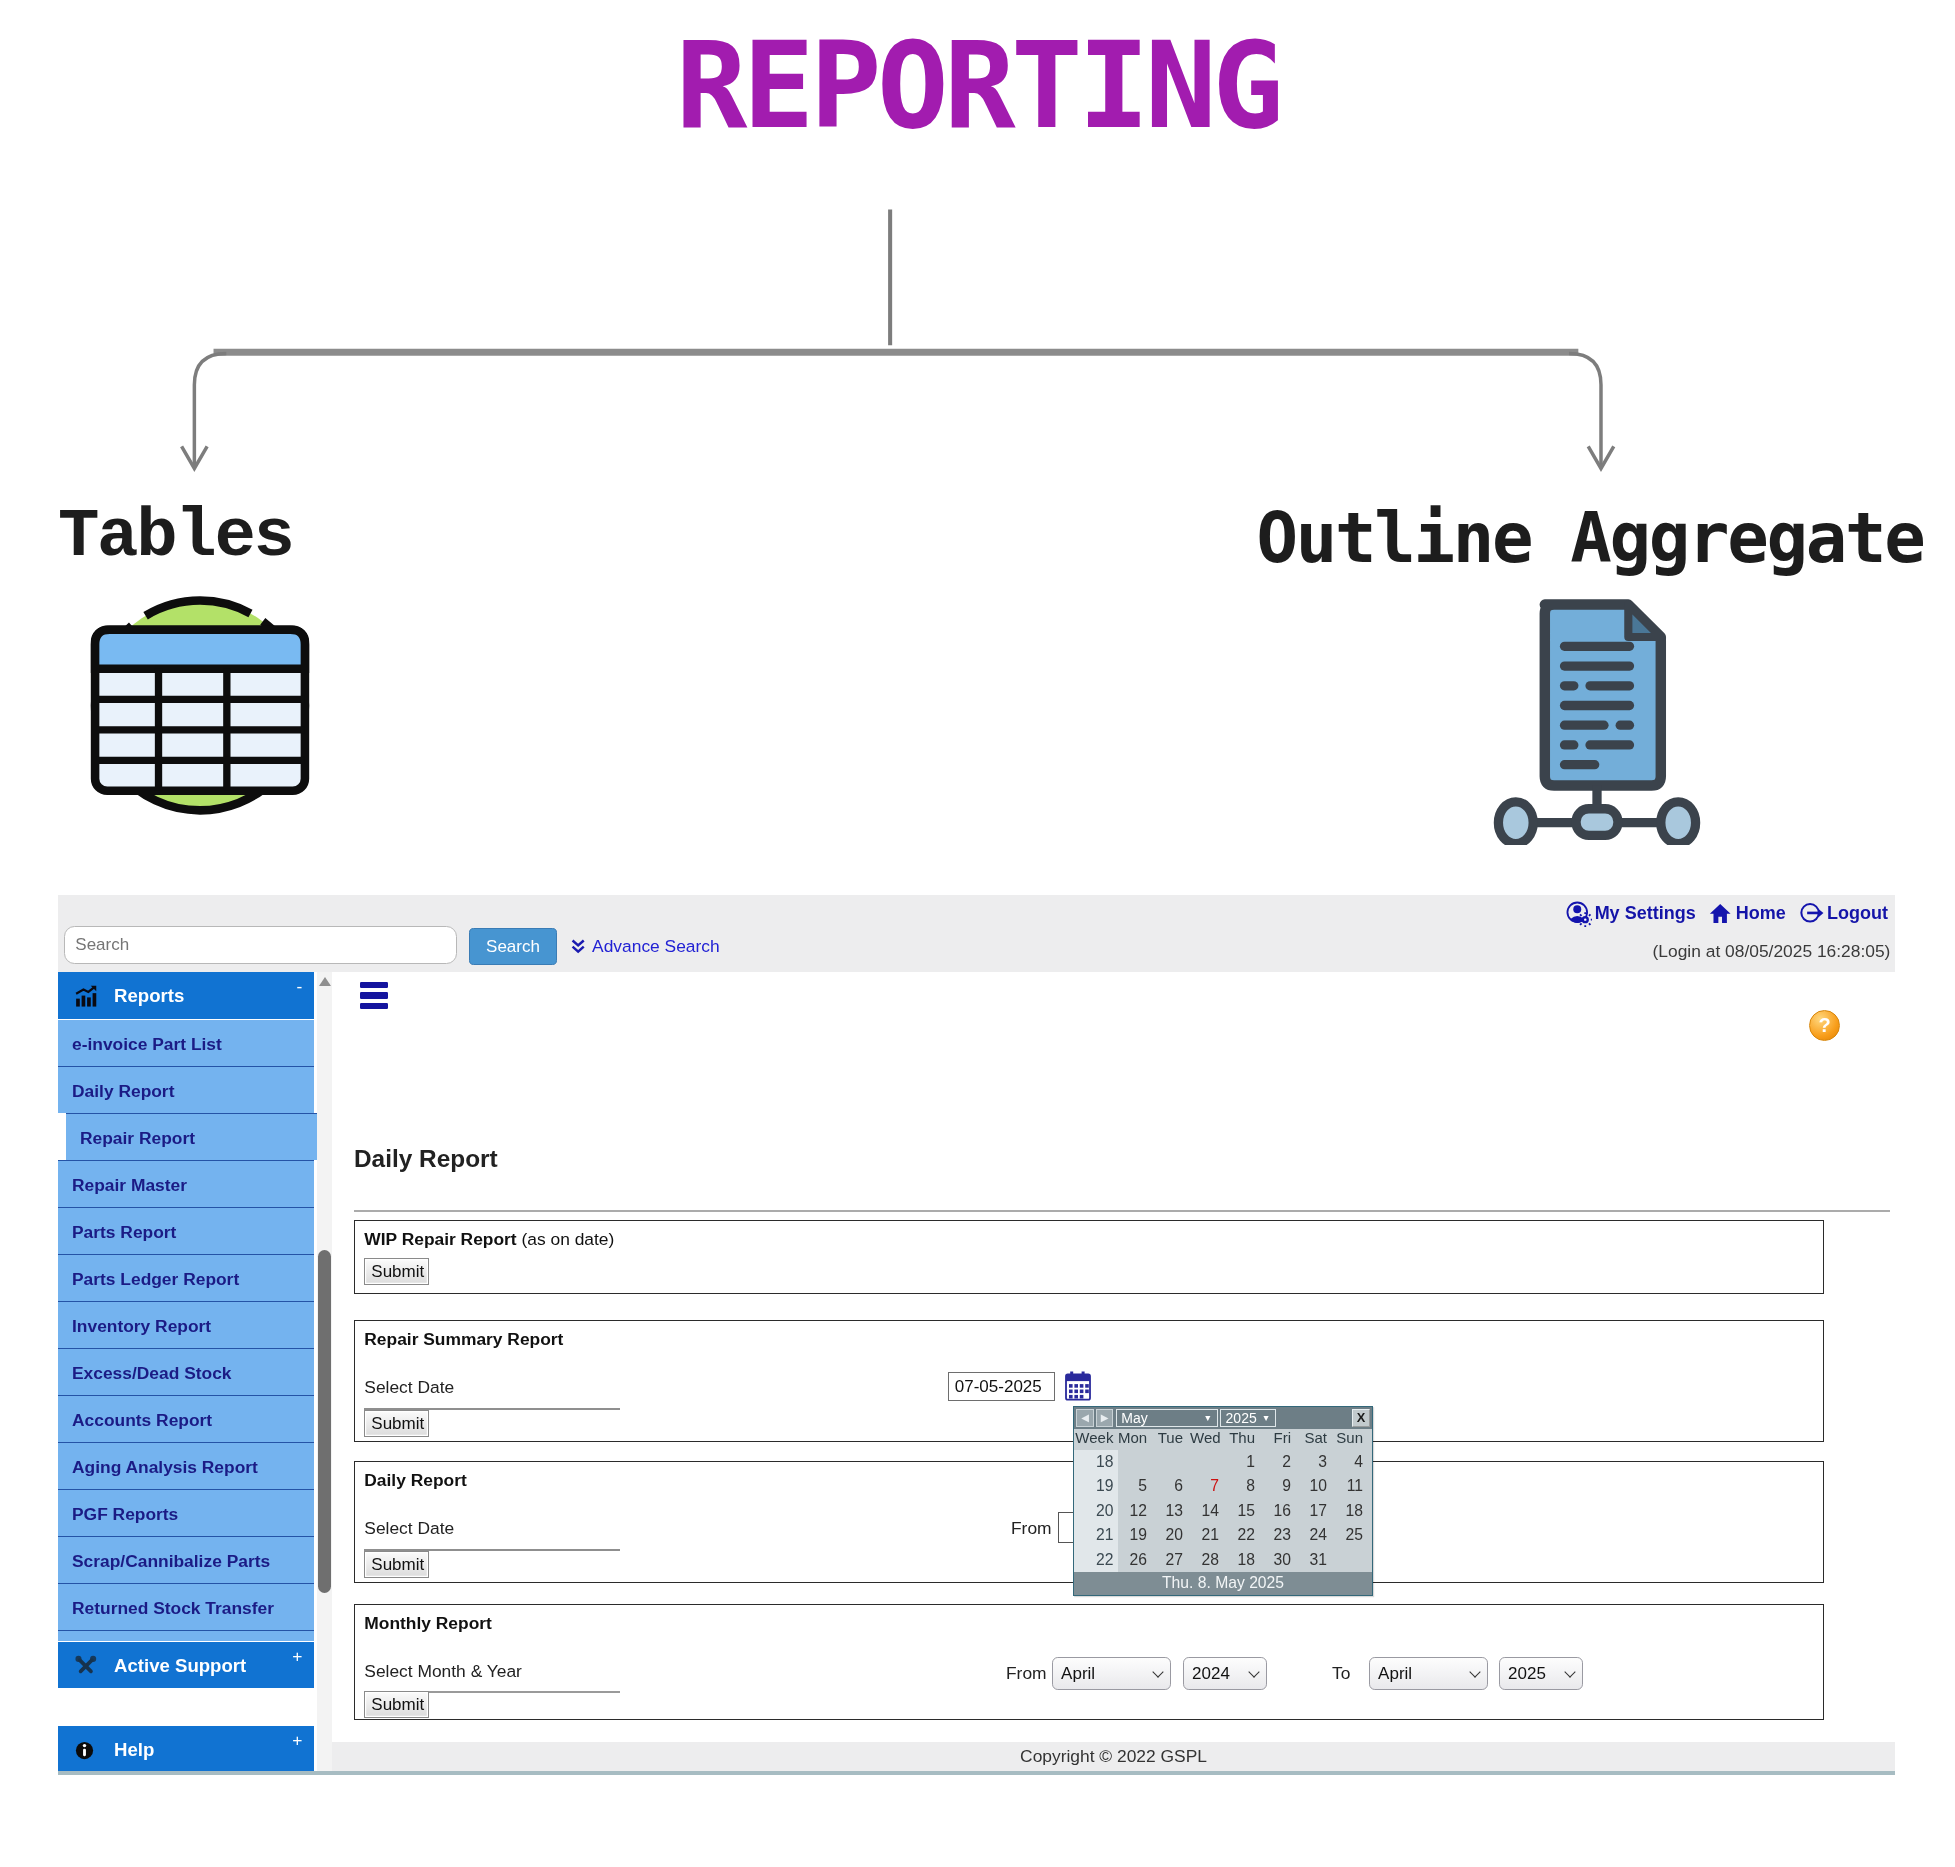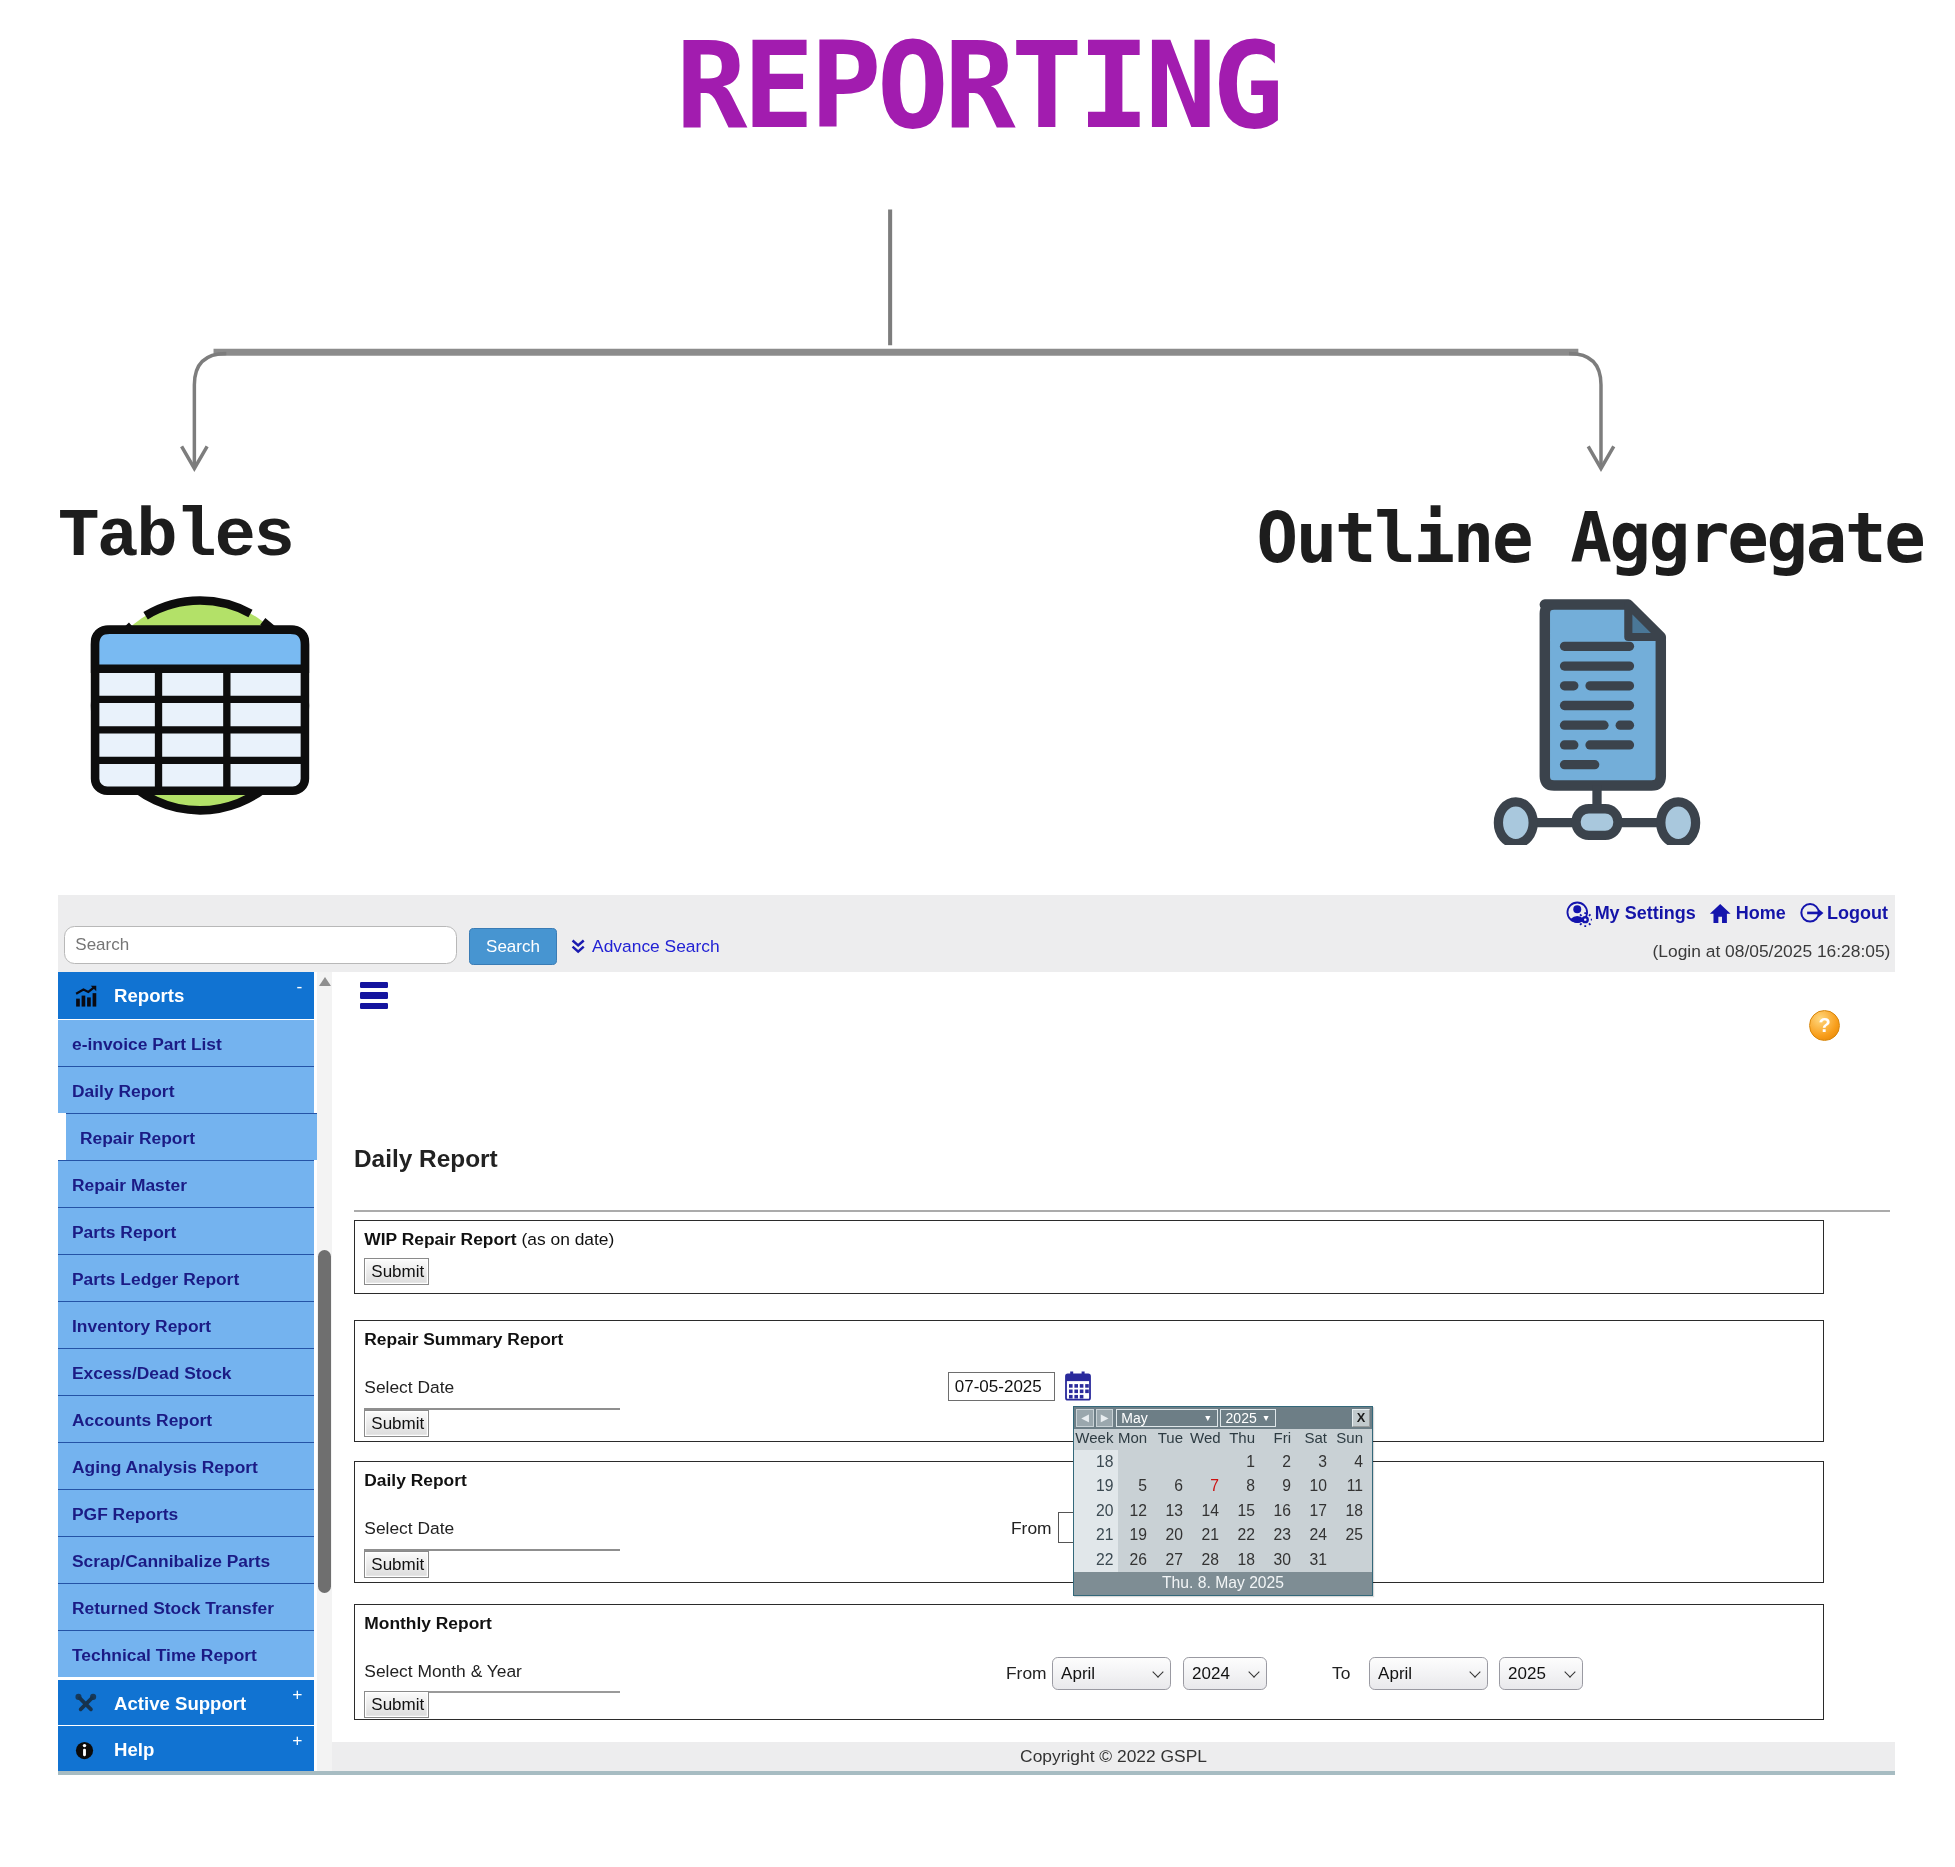--- a/index.html
+++ b/index.html
@@ -247,21 +247,21 @@
     <div class="side-row side-item" style="top:641px;">
         <span class="lbl">Scrap/Cannibalize Parts</span>
       </div>
     <div class="side-row side-item" style="top:688px;">
         <span class="lbl">Returned Stock Transfer</span>
       </div>
     <div class="side-row side-item" style="top:735px;">
         <span class="lbl">Technical Time Report</span>
       </div>
 
-    <div class="side-row side-head sep-top" style="top:784px;">
+    <div class="side-row side-head sep-top" style="top:746px;">
       <svg class="icon" width="25.6" height="24.4" viewBox="0 0 40 40">
         <g fill="#17334e">
           <rect x="17" y="3" width="6" height="32" rx="3" transform="rotate(45 20 20)"></rect>
           <rect x="17" y="3" width="6" height="32" rx="3" transform="rotate(-45 20 20)"></rect>
           <circle cx="8" cy="8" r="5" opacity="0.9"></circle>
           <circle cx="32" cy="8" r="5" opacity="0.9"></circle>
         </g>
       </svg>
       <span class="lbl">Active Support</span>
       <span class="sign">+</span>

